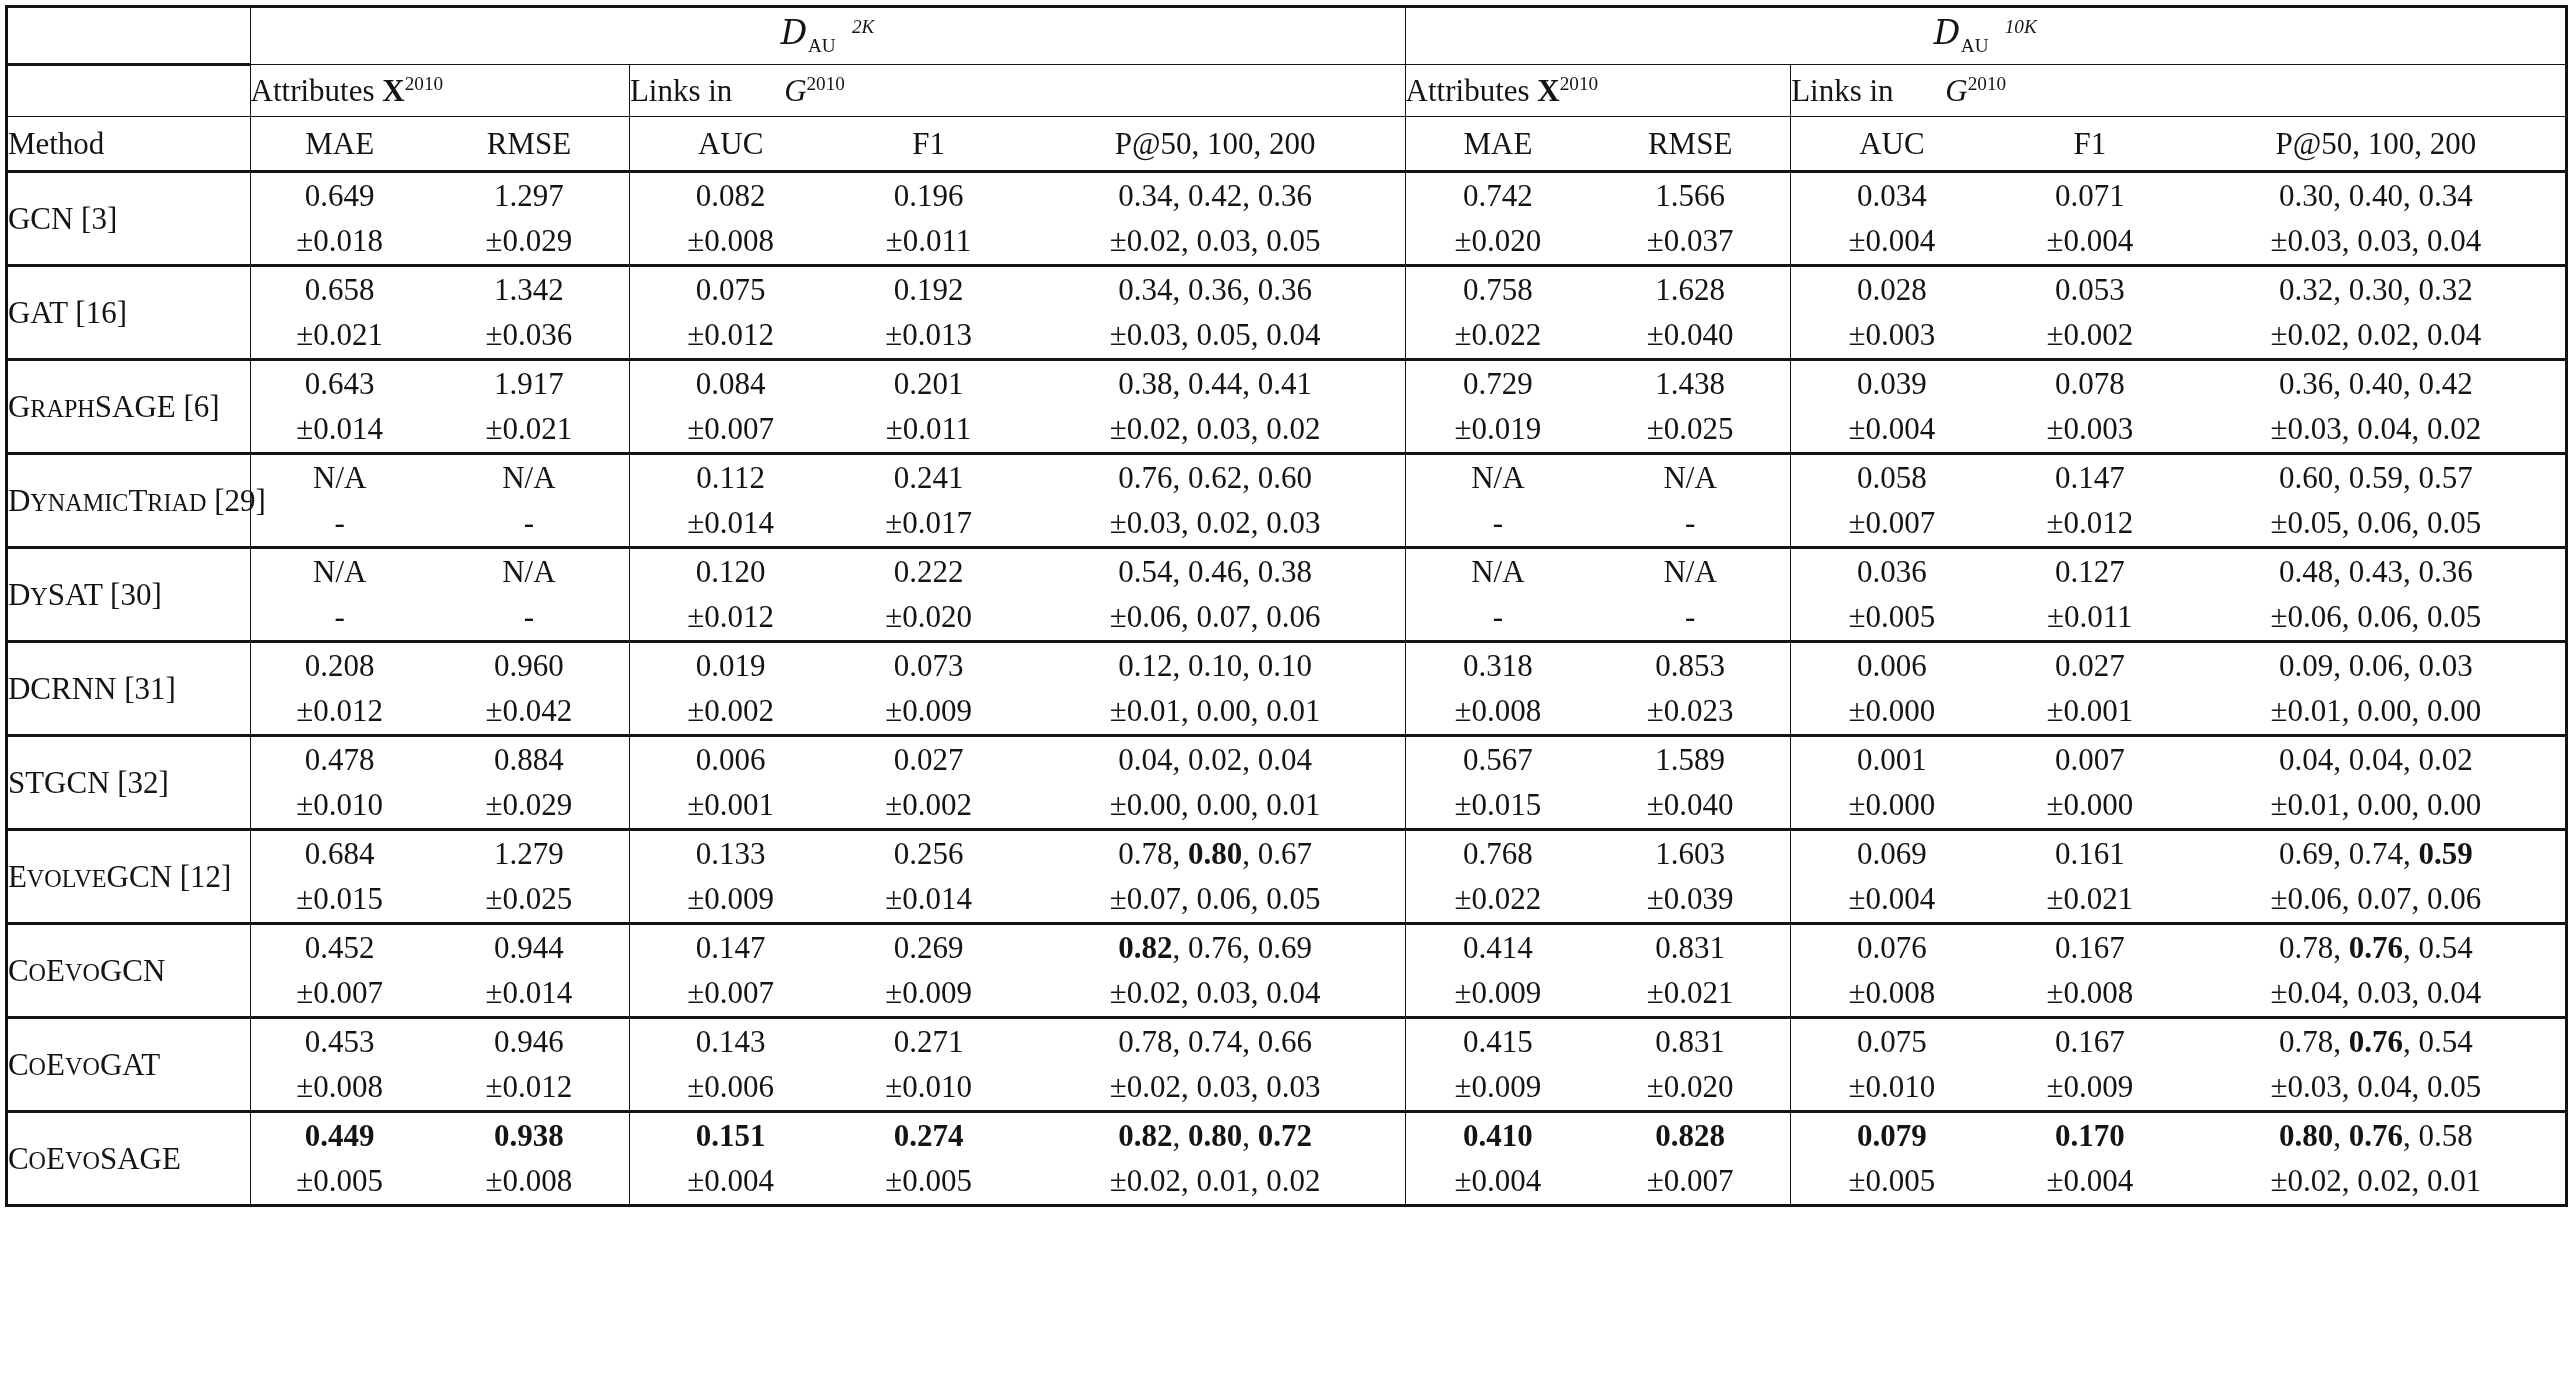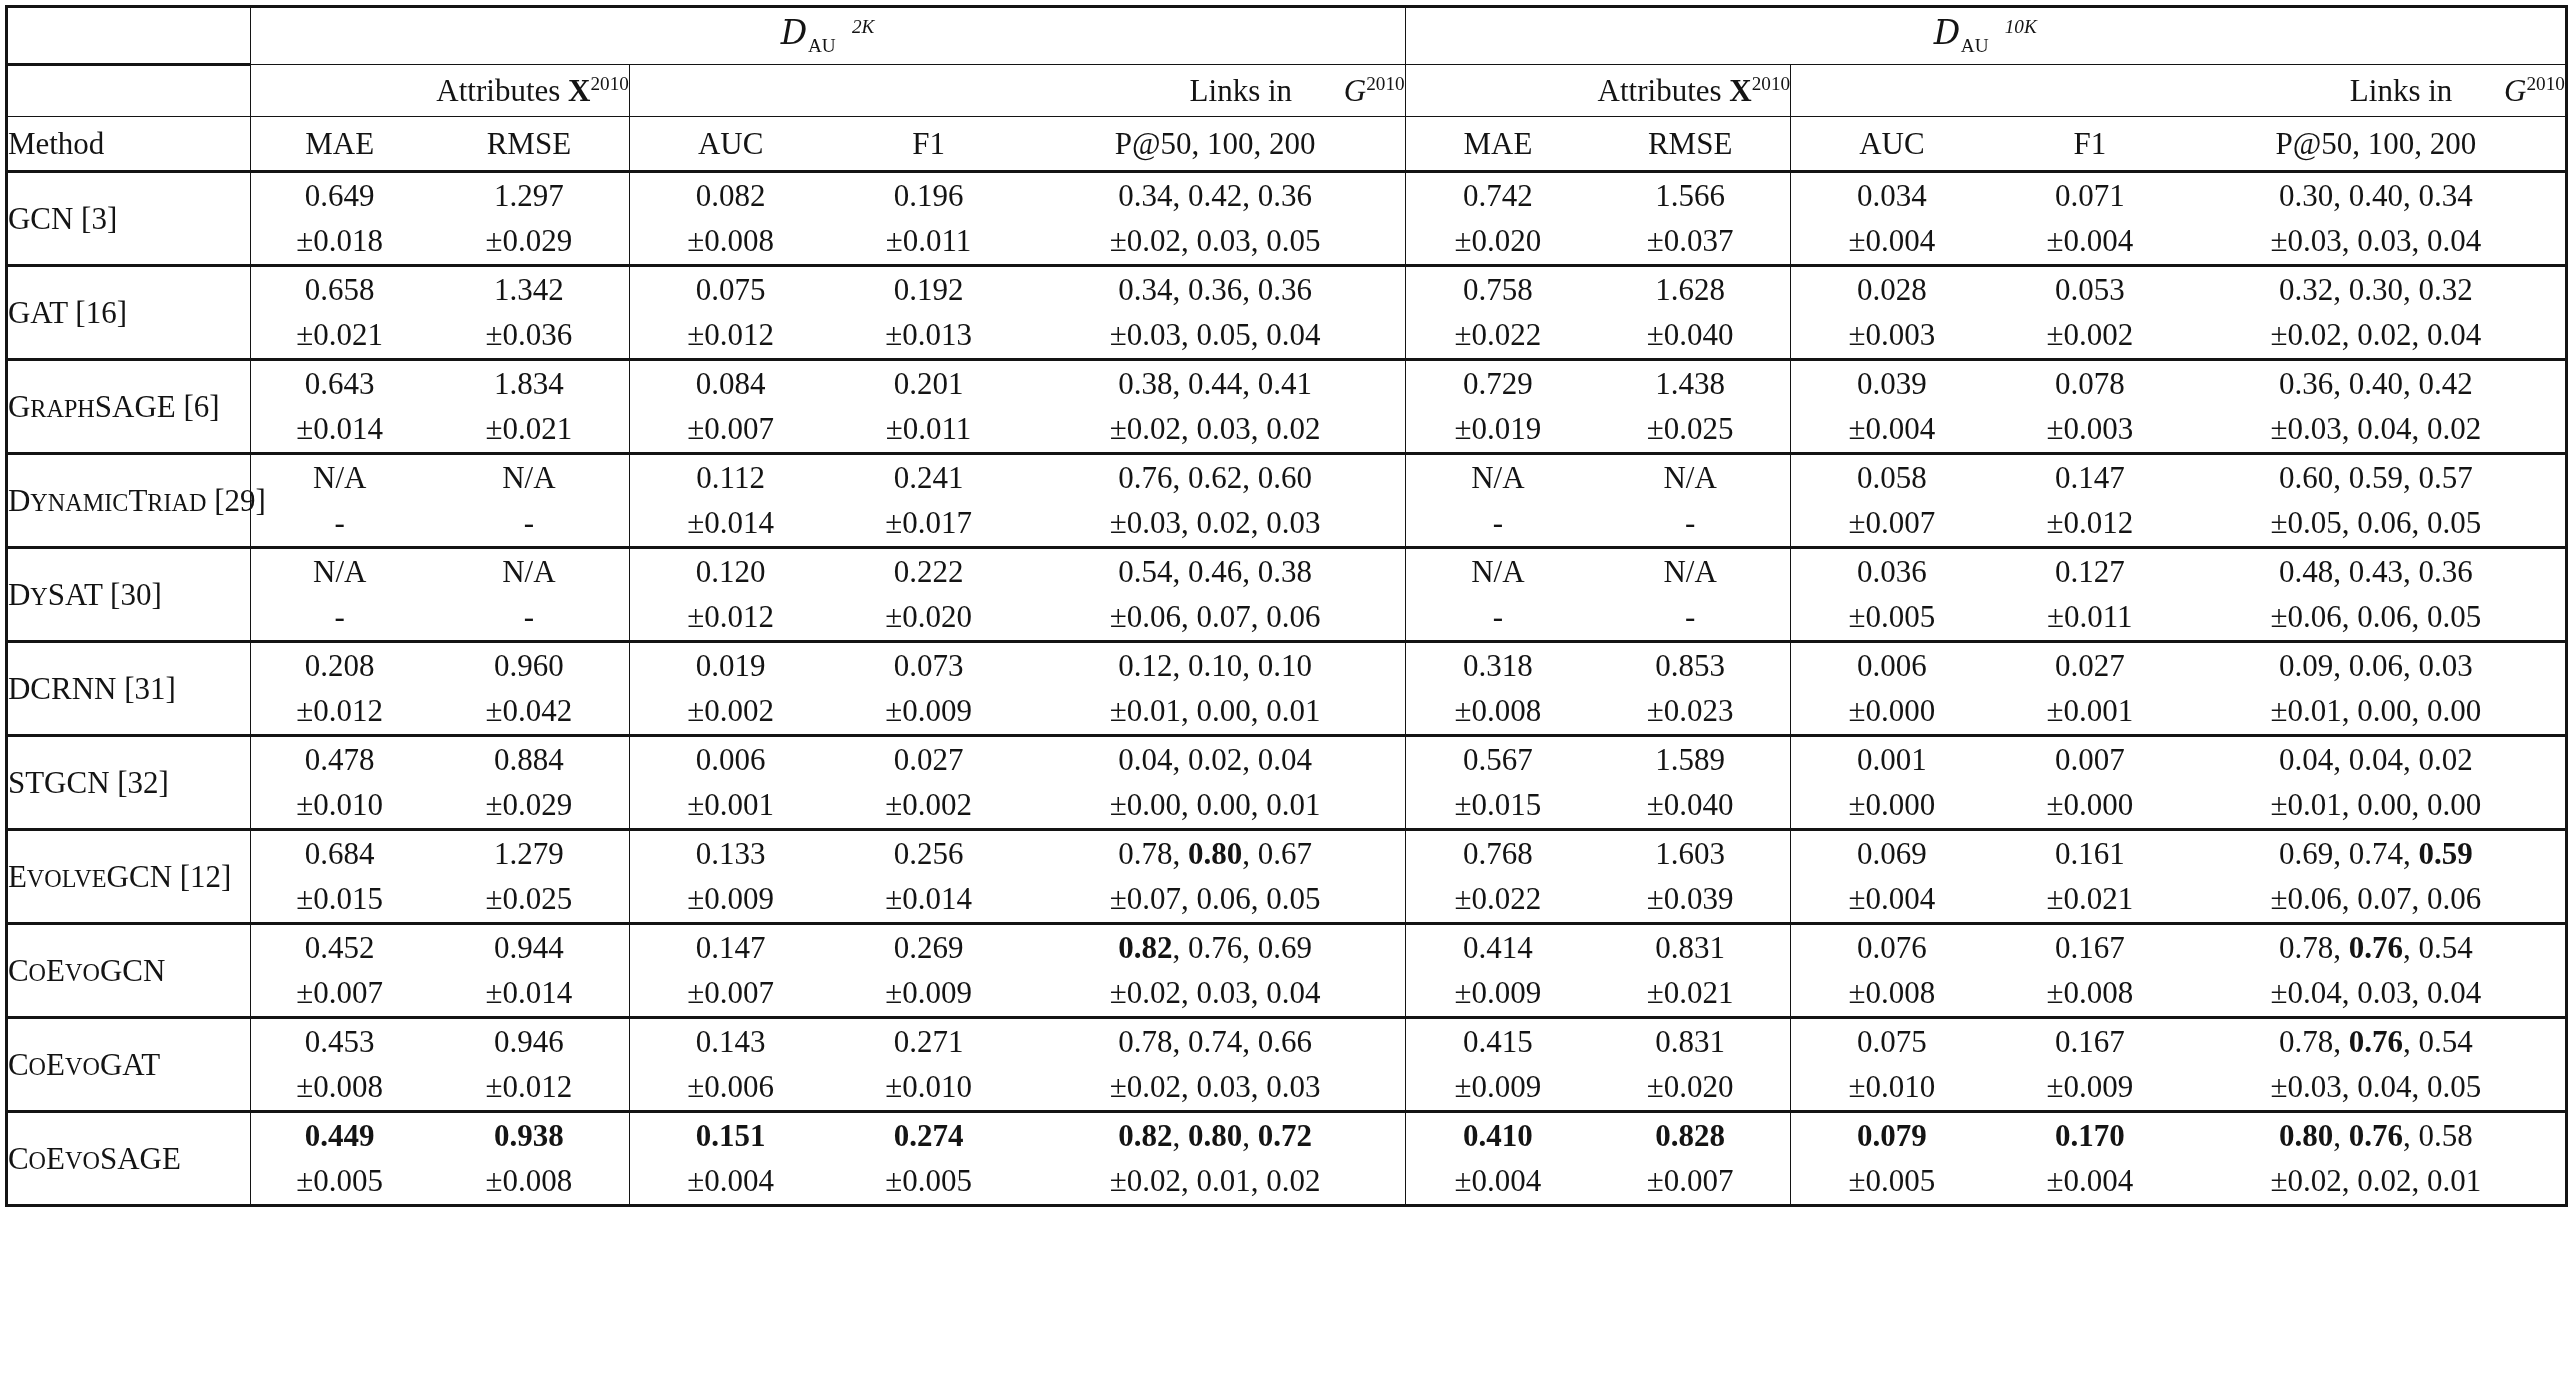--- a/index.html
+++ b/index.html
@@ -43,21 +43,21 @@
   .bx-b   { border-bottom: 3.1px solid #141414; }
   .thin-l { border-left: 1.8px solid #141414; }
   .thin-b { border-bottom: 1.8px solid #141414; }
 
   
   .hdr-group {
     text-align: center;
     height: 56px;
   }
   .hdr-sub {
-    text-align: right;
+    text-align: left;
     height: 51px;
   }
   .hdr-col {
     text-align: center;
     height: 53px;
   }
   .hdr-method {
     text-align: left;
     padding-left: 13.4px;
   }
@@ -226,21 +226,21 @@
           <td class="val err "><span>±0.03</span>, <span>0.05</span>, <span>0.04</span></td>
           <td class="val err thin-l"><span>±0.022</span></td>
           <td class="val err "><span>±0.040</span></td>
           <td class="val err thin-l"><span>±0.003</span></td>
           <td class="val err "><span>±0.002</span></td>
           <td class="val err  bx-r"><span>±0.02</span>, <span>0.02</span>, <span>0.04</span></td>
         </tr>
         <tr>
           <td rowspan="2" class="m-cell bx-l bx-b"><span style="font-size:1em">G</span><span style="font-size:0.78em">R</span><span style="font-size:0.78em">A</span><span style="font-size:0.78em">P</span><span style="font-size:0.78em">H</span><span style="font-size:1em">S</span><span style="font-size:1em">A</span><span style="font-size:1em">G</span><span style="font-size:1em">E</span> [6]</td>
           <td class="val thin-l"><span class="num">0.643</span></td>
-          <td class="val "><span class="num">1.834</span></td>
+          <td class="val "><span class="num">1.917</span></td>
           <td class="val thin-l"><span class="num">0.084</span></td>
           <td class="val "><span class="num">0.201</span></td>
           <td class="val "><span class="">0.38</span>, <span class="">0.44</span>, <span class="">0.41</span></td>
           <td class="val thin-l"><span class="num">0.729</span></td>
           <td class="val "><span class="num">1.438</span></td>
           <td class="val thin-l"><span class="num">0.039</span></td>
           <td class="val "><span class="num">0.078</span></td>
           <td class="val  bx-r"><span class="">0.36</span>, <span class="">0.40</span>, <span class="">0.42</span></td>
         </tr>
         <tr class="block-end">

